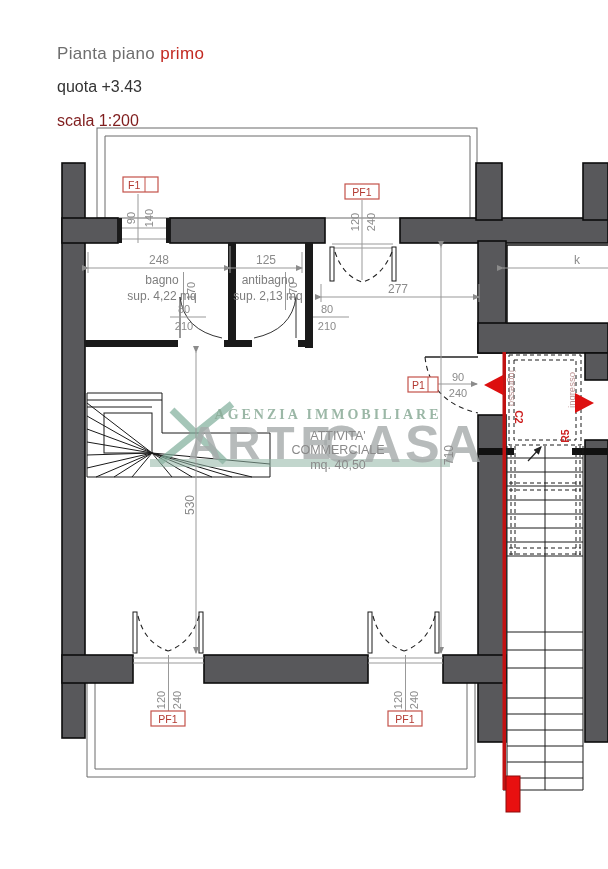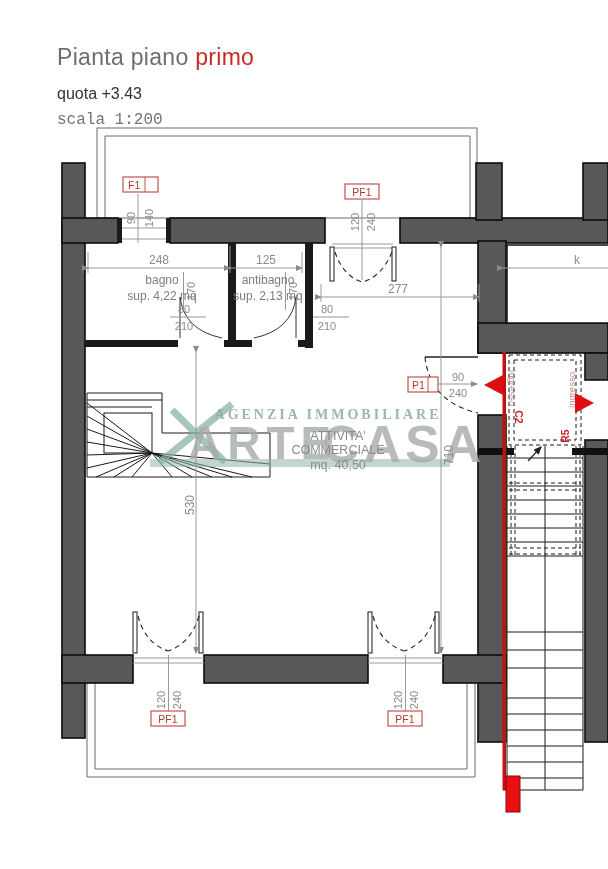--- a/index.html
+++ b/index.html
@@ -1,23 +1,23 @@
 <!DOCTYPE html>
 <html><head>
 <meta charset="utf-8">
 <style>
   html,body{margin:0;padding:0;background:#ffffff;}
   #stage{position:relative;width:608px;height:869px;background:#fff;overflow:hidden;
          font-family:"Liberation Sans",sans-serif;}
   #plan{position:absolute;left:0;top:0;}
   .titleblock{position:absolute;left:57px;top:44px;z-index:5;}
-  .t1{font-size:23px;color:#6e6e6e;letter-spacing:.3px;}
+  .t1{font-size:17px;color:#6e6e6e;letter-spacing:.3px;}
   .t1 .hl{color:#c22a22;}
   .t2{font-size:16px;color:#343434;margin-top:14px;}
-  .t3{font-size:16px;color:#737373;margin-top:8px;font-family:Liberation Mono, monospace;}
+  .t3{font-size:16px;color:#7f1d1d;margin-top:16px;}
   
   text{font-family:"Liberation Sans",sans-serif;}
   .dim{fill:#8b8b8b;font-size:12px;}
   .dimS{fill:#8b8b8b;font-size:11px;}
   .room{fill:#7d7d7d;font-size:12px;}
   .tag{fill:#b33a32;font-size:10.5px;}
   .ing{fill:#bb8f8f;font-size:9.5px;}
   .unit{fill:#cc2020;font-size:10.5px;font-weight:bold;}
   .wm-top{fill:#8aab97;font-size:14px;font-weight:bold;letter-spacing:3px;
           font-family:"Liberation Serif",serif;opacity:.85;}

